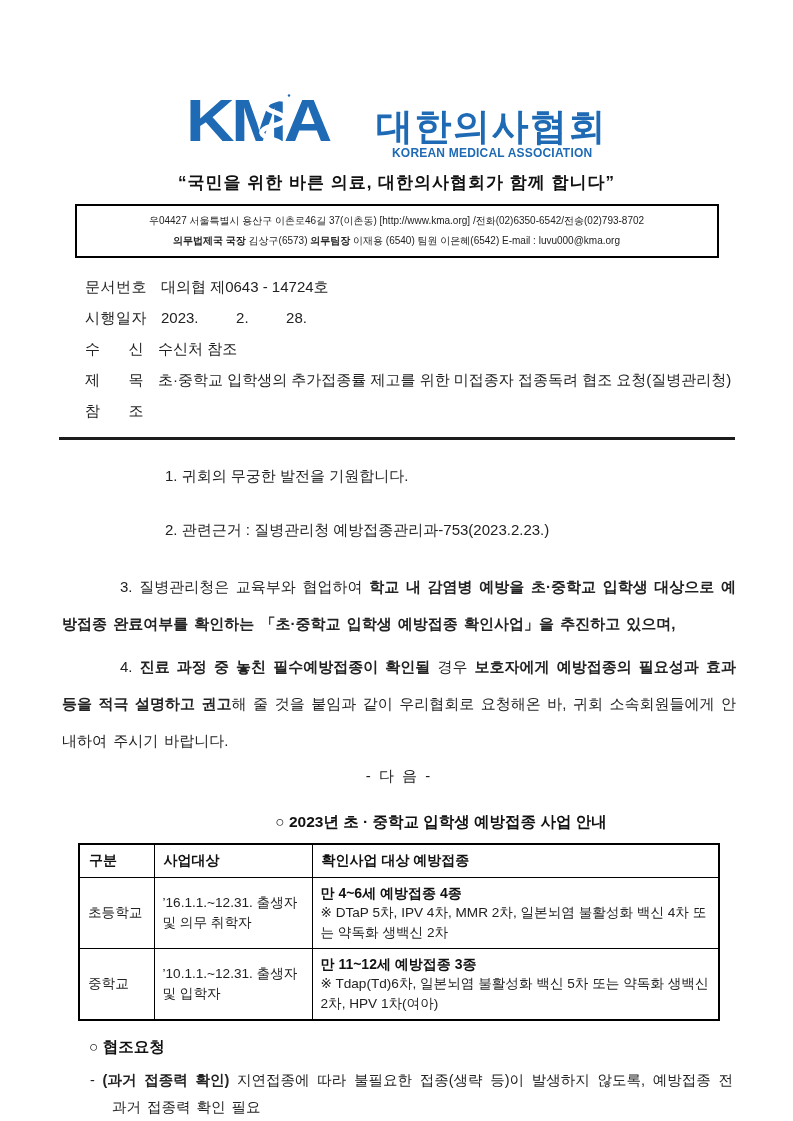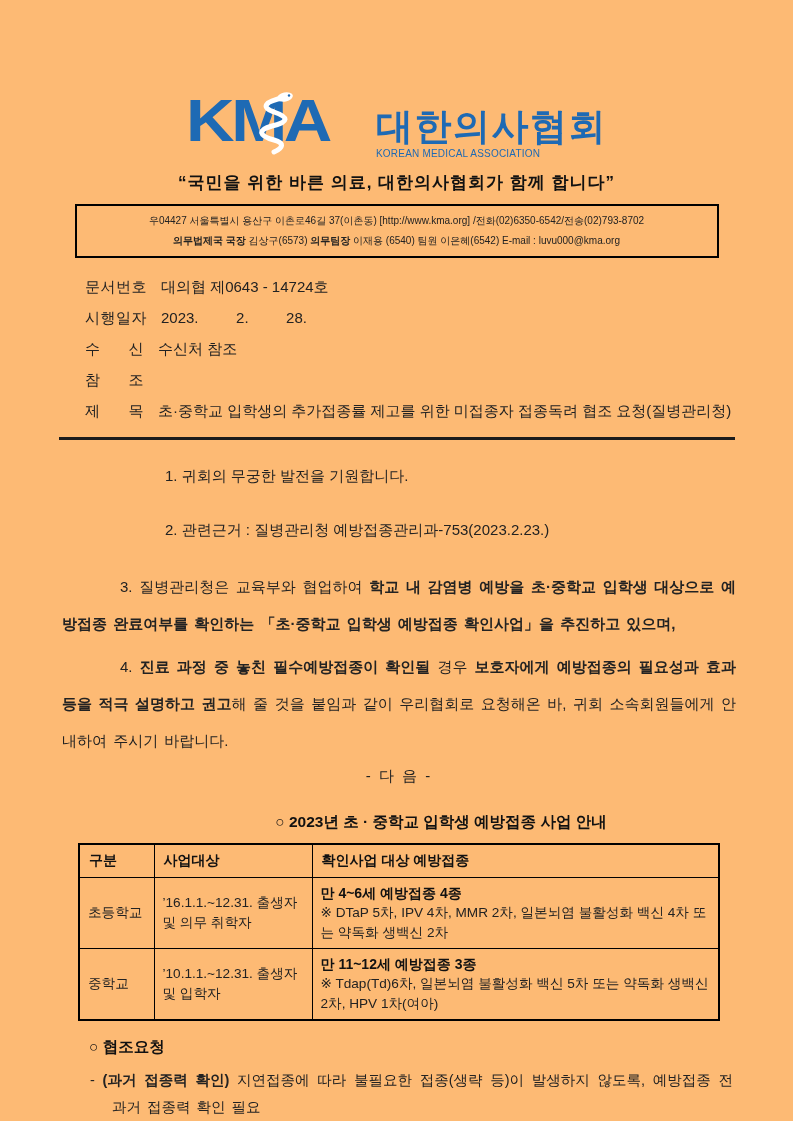--- a/index.html
+++ b/index.html
@@ -1,33 +1,33 @@
 <!DOCTYPE html>
 <html><head>
 <meta charset="utf-8">
 <style>
   * { margin:0; padding:0; box-sizing:border-box; }
   html,body { background:#e8e8e8; }
   .page {
     position:relative; width:793px; height:1121px; margin:0 auto;
-    background:#fdba74; overflow:hidden; color:#151515;
+    background:#ffffff; overflow:hidden; color:#151515;
     font-family:"Liberation Sans","DejaVu Sans",sans-serif;
   }
   
   .header { padding-top:94px; }
   .logo-row { display:flex; justify-content:center; align-items:flex-start; gap:12px; }
   .kma-mark { position:relative; height:58px; width:178px; }
   .kma-text {
     display:inline-block; font-size:60px; line-height:54px; font-weight:bold;
     color:#1e6ab4; letter-spacing:-3px; transform:scaleX(1.12); transform-origin:left center;
   }
   .snake-svg { position:absolute; left:58px; top:-5px; pointer-events:none; }
   .name-block { text-align:left; padding-top:2px; }
   .name-ko { font-size:37px; line-height:38px; font-weight:bold; color:#1e6ab4; letter-spacing:1.5px;margin-top:12px; }
-  .name-en { font-size:10px; line-height:15px; font-weight:normal; color:#1e6ab4; letter-spacing:0.2px; }
+  .name-en { font-size:12px; line-height:15px; font-weight:bold; color:#1e6ab4; letter-spacing:0.2px;margin-left:16px; }
   .slogan { text-align:center; font-size:17px; font-weight:bold; margin-top:10px; letter-spacing:1px; color:#111; }
   
   .contact-box {
     width:644px; margin:10px auto 0; border:2px solid #000;
     text-align:center; font-size:10px; line-height:20px; padding:5px 2px; color:#222;
   }
   .contact-box .b { font-weight:bold; }
   
   .meta { margin:20px 0 0 85px; font-size:15px; }
   .meta-row { display:flex; align-items:baseline; height:31px; }
@@ -99,26 +99,26 @@
     </div>
     <div class="meta-row">
       <span class="meta-label">시행일자</span>
       <span class="meta-value">2023.         2.         28.</span>
     </div>
     <div class="meta-row">
       <span class="meta-label">수      신</span>
       <span class="meta-value">수신처 참조</span>
     </div>
     <div class="meta-row">
+      <span class="meta-label">제      목</span>
+      <span class="meta-value">초·중학교 입학생의 추가접종률 제고를 위한 미접종자 접종독려 협조 요청(질병관리청)</span>
+    </div>
+    <div class="meta-row">
       <span class="meta-label">참      조</span>
       <span class="meta-value"></span>
-    </div>
-    <div class="meta-row">
-      <span class="meta-label">제      목</span>
-      <span class="meta-value">초·중학교 입학생의 추가접종률 제고를 위한 미접종자 접종독려 협조 요청(질병관리청)</span>
     </div>
   </div>
 
   <div class="rule"></div>
 
   <div class="bodytext">
     <p class="p1">1. 귀회의 무궁한 발전을 기원합니다.</p>
     <p class="p2">2. 관련근거 : 질병관리청 예방접종관리과-753(2023.2.23.)</p>
     <p class="p-multi p3"><span>3. 질병관리청은 교육부와 협업하여 </span><b>학교 내 감염병 예방을 초·중학교 입학생 대상으로 예방접종 완료여부를 확인하는 「초·중학교 입학생 예방접종 확인사업」을 추진하고 있으며,</b></p>
     <p class="p-multi p4"><span>4. </span><b>진료 과정 중 놓친 필수예방접종이 확인될</b><span> 경우 </span><b>보호자에게 예방접종의 필요성과 효과 등을 적극 설명하고 권고</b><span>해 줄 것을 붙임과 같이 우리협회로 요청해온 바, 귀회 소속회원들에게 안내하여 주시기 바랍니다.</span></p>

